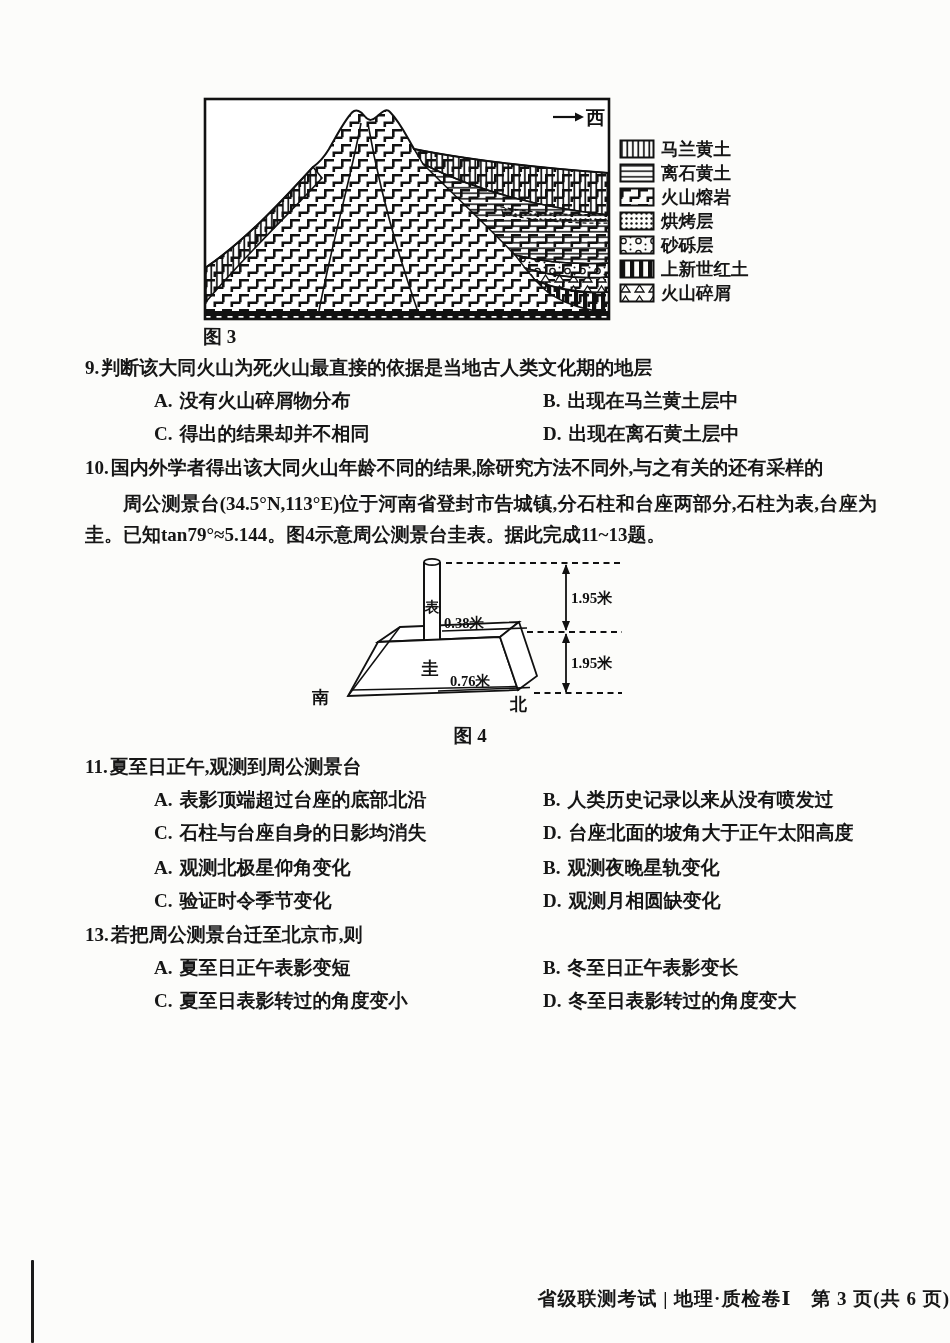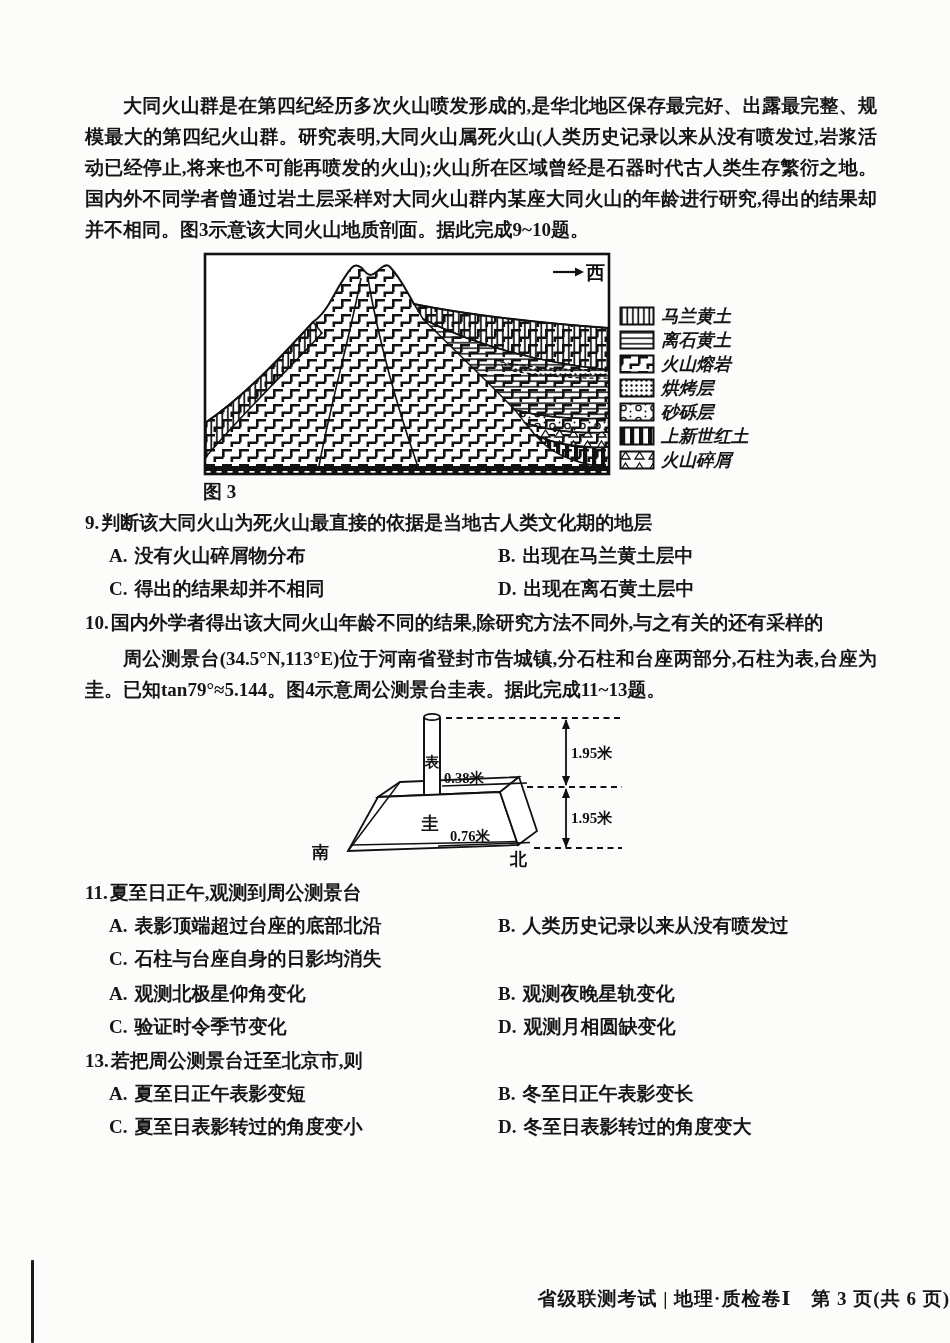--- a/index.html
+++ b/index.html
@@ -1,33 +1,33 @@
 <!DOCTYPE html>
 <html><head>
 <meta charset="utf-8">
 <style>
   html,body{margin:0;padding:0;background:#e9e9e7;}
   .page{position:relative;width:950px;height:1343px;background:#fcfcfa;color:#161616;
         font-family:"Liberation Serif","DejaVu Serif",serif;overflow:hidden;}
   .content{position:absolute;left:85px;top:90px;width:792px;}
   .passage{font-size:19px;line-height:31px;text-align:justify;text-indent:2em;margin:0;font-weight:600;}
   .fig3-row{display:flex;align-items:flex-start;margin:7px 0 0 118px;}
-  .legend{margin:52px 0 0 8px;font-style:italic;}
+  .legend{margin:40px 0 0 8px;}
   .legend-item{display:flex;align-items:center;height:24px;}
   .legend-item svg{flex:0 0 auto;display:block;}
   .legend-label{margin-left:6px;font-size:17.5px;font-weight:600;white-space:nowrap;}
   .fig-caption{font-size:19px;font-weight:600;margin-top:3px;}
   .fig3-caption{width:560px;margin-left:118px;text-align:left;}
   .fig4-wrap{margin-left:215px;width:340px;}
   .fig4-caption{text-align:center;}
   .q{font-size:19px;line-height:32px;font-weight:600;margin-top:2px;}
   .q-stem{white-space:nowrap;}
   .q-num{margin-right:2px;}
   .opts{display:grid;grid-template-columns:389px auto;padding-left:24px;}
-  .opt{line-height:33px;white-space:nowrap;}
+  .opt{line-height:33px;white-space:nowrap;margin-left:45px;}
   .opt-label{margin-right:7px;}
   .footer{position:absolute;top:1286px;left:0;width:100%;text-align:right;
           font-size:19px;font-weight:bold;letter-spacing:1px;}
   .scan-line{position:absolute;left:31px;top:1260px;width:3px;height:83px;background:#1a1a1a;border-radius:1px;}
   svg text{font-family:"Liberation Serif","DejaVu Serif",serif;font-weight:600;fill:#111;}
 </style>
 </head>
 <body>
 
 <div class="page">
@@ -61,21 +61,20 @@
       </pattern>
       <pattern id="pat-bstrip" width="11" height="8" patternUnits="userSpaceOnUse">
         <rect width="11" height="8" fill="#111"></rect>
         <rect x="2.5" y="3" width="5" height="2.2" fill="#fff"></rect>
       </pattern>
     </defs>
   </svg>
 
   <div class="content">
 
-    <p class="passage">大同火山群是在第四纪经历多次火山喷发形成的,是华北地区保存最完好、出露最完整、规模最大的第四纪火山群。研究表明,大同火山属死火山(人类历史记录以来从没有喷发过,岩浆活动已经停止,将来也不可能再喷发的火山);火山所在区域曾经是石器时代古人类生存繁衍之地。国内外不同学者曾通过岩土层采样对大同火山群内某座大同火山的年龄进行研究,得出的结果却并不相同。图3示意该大同火山地质剖面。据此完成9~10题。</p>
 
     <div class="fig3-row">
       <svg width="408" height="224" viewBox="0 0 408 224">
 
         <rect x="2" y="2" width="404" height="220" fill="#fff" stroke="none"></rect>
         <rect x="2" y="2" width="404" height="220" fill="url(#pat-lava)"></rect>
 
         <path d="M2,2 H406 V76 C336,71 258,62 211,52 C204,40 197,25 187,15 C183,10.5 178,16 174,19.5 C169.5,23.5 166,24.5 162,19.5 C158,14 153,11.5 149,15.5 C141,24 133,40 126,52 C120,62 115,66.5 110,70 C85,97 45,142 2,171 Z" fill="#fff"></path>
 
         <path d="M158,26 C148,80 128,150 116,214" fill="none" stroke="#111" stroke-width="1.6"></path>
@@ -204,28 +203,30 @@
 
         <text x="144" y="78" font-size="14.5">0.38米</text>
         <line x1="142" y1="81" x2="227" y2="78" stroke="#111" stroke-width="1.6"></line>
         <text x="130" y="124" font-size="17" text-anchor="middle">圭</text>
         <text x="150" y="136" font-size="14.5">0.76米</text>
         <line x1="138" y1="141" x2="230" y2="137.5" stroke="#111" stroke-width="1.6"></line>
 
         <text x="12" y="153" font-size="17">南</text>
         <text x="210" y="160" font-size="17">北</text>
       </svg>
+      <div class="fig-caption fig4-caption">图 4</div>
     </div>
 
     <div class="q">
       <div class="q-stem"><span class="q-num">11.</span><span>夏至日正午,观测到周公测景台</span></div>
       <div class="opts">
         <div class="opt"><span class="opt-label">A.</span><span>表影顶端超过台座的底部北沿</span></div>
         <div class="opt"><span class="opt-label">B.</span><span>人类历史记录以来从没有喷发过</span></div>
         <div class="opt"><span class="opt-label">C.</span><span>石柱与台座自身的日影均消失</span></div>
+        <div class="opt"><span class="opt-label">D.</span><span>台座北面的坡角大于正午太阳高度</span></div>
       </div>
     </div>
 
     <div class="q">
       <div class="opts">
         <div class="opt"><span class="opt-label">A.</span><span>观测北极星仰角变化</span></div>
         <div class="opt"><span class="opt-label">B.</span><span>观测夜晚星轨变化</span></div>
         <div class="opt"><span class="opt-label">C.</span><span>验证时令季节变化</span></div>
         <div class="opt"><span class="opt-label">D.</span><span>观测月相圆缺变化</span></div>
       </div>

